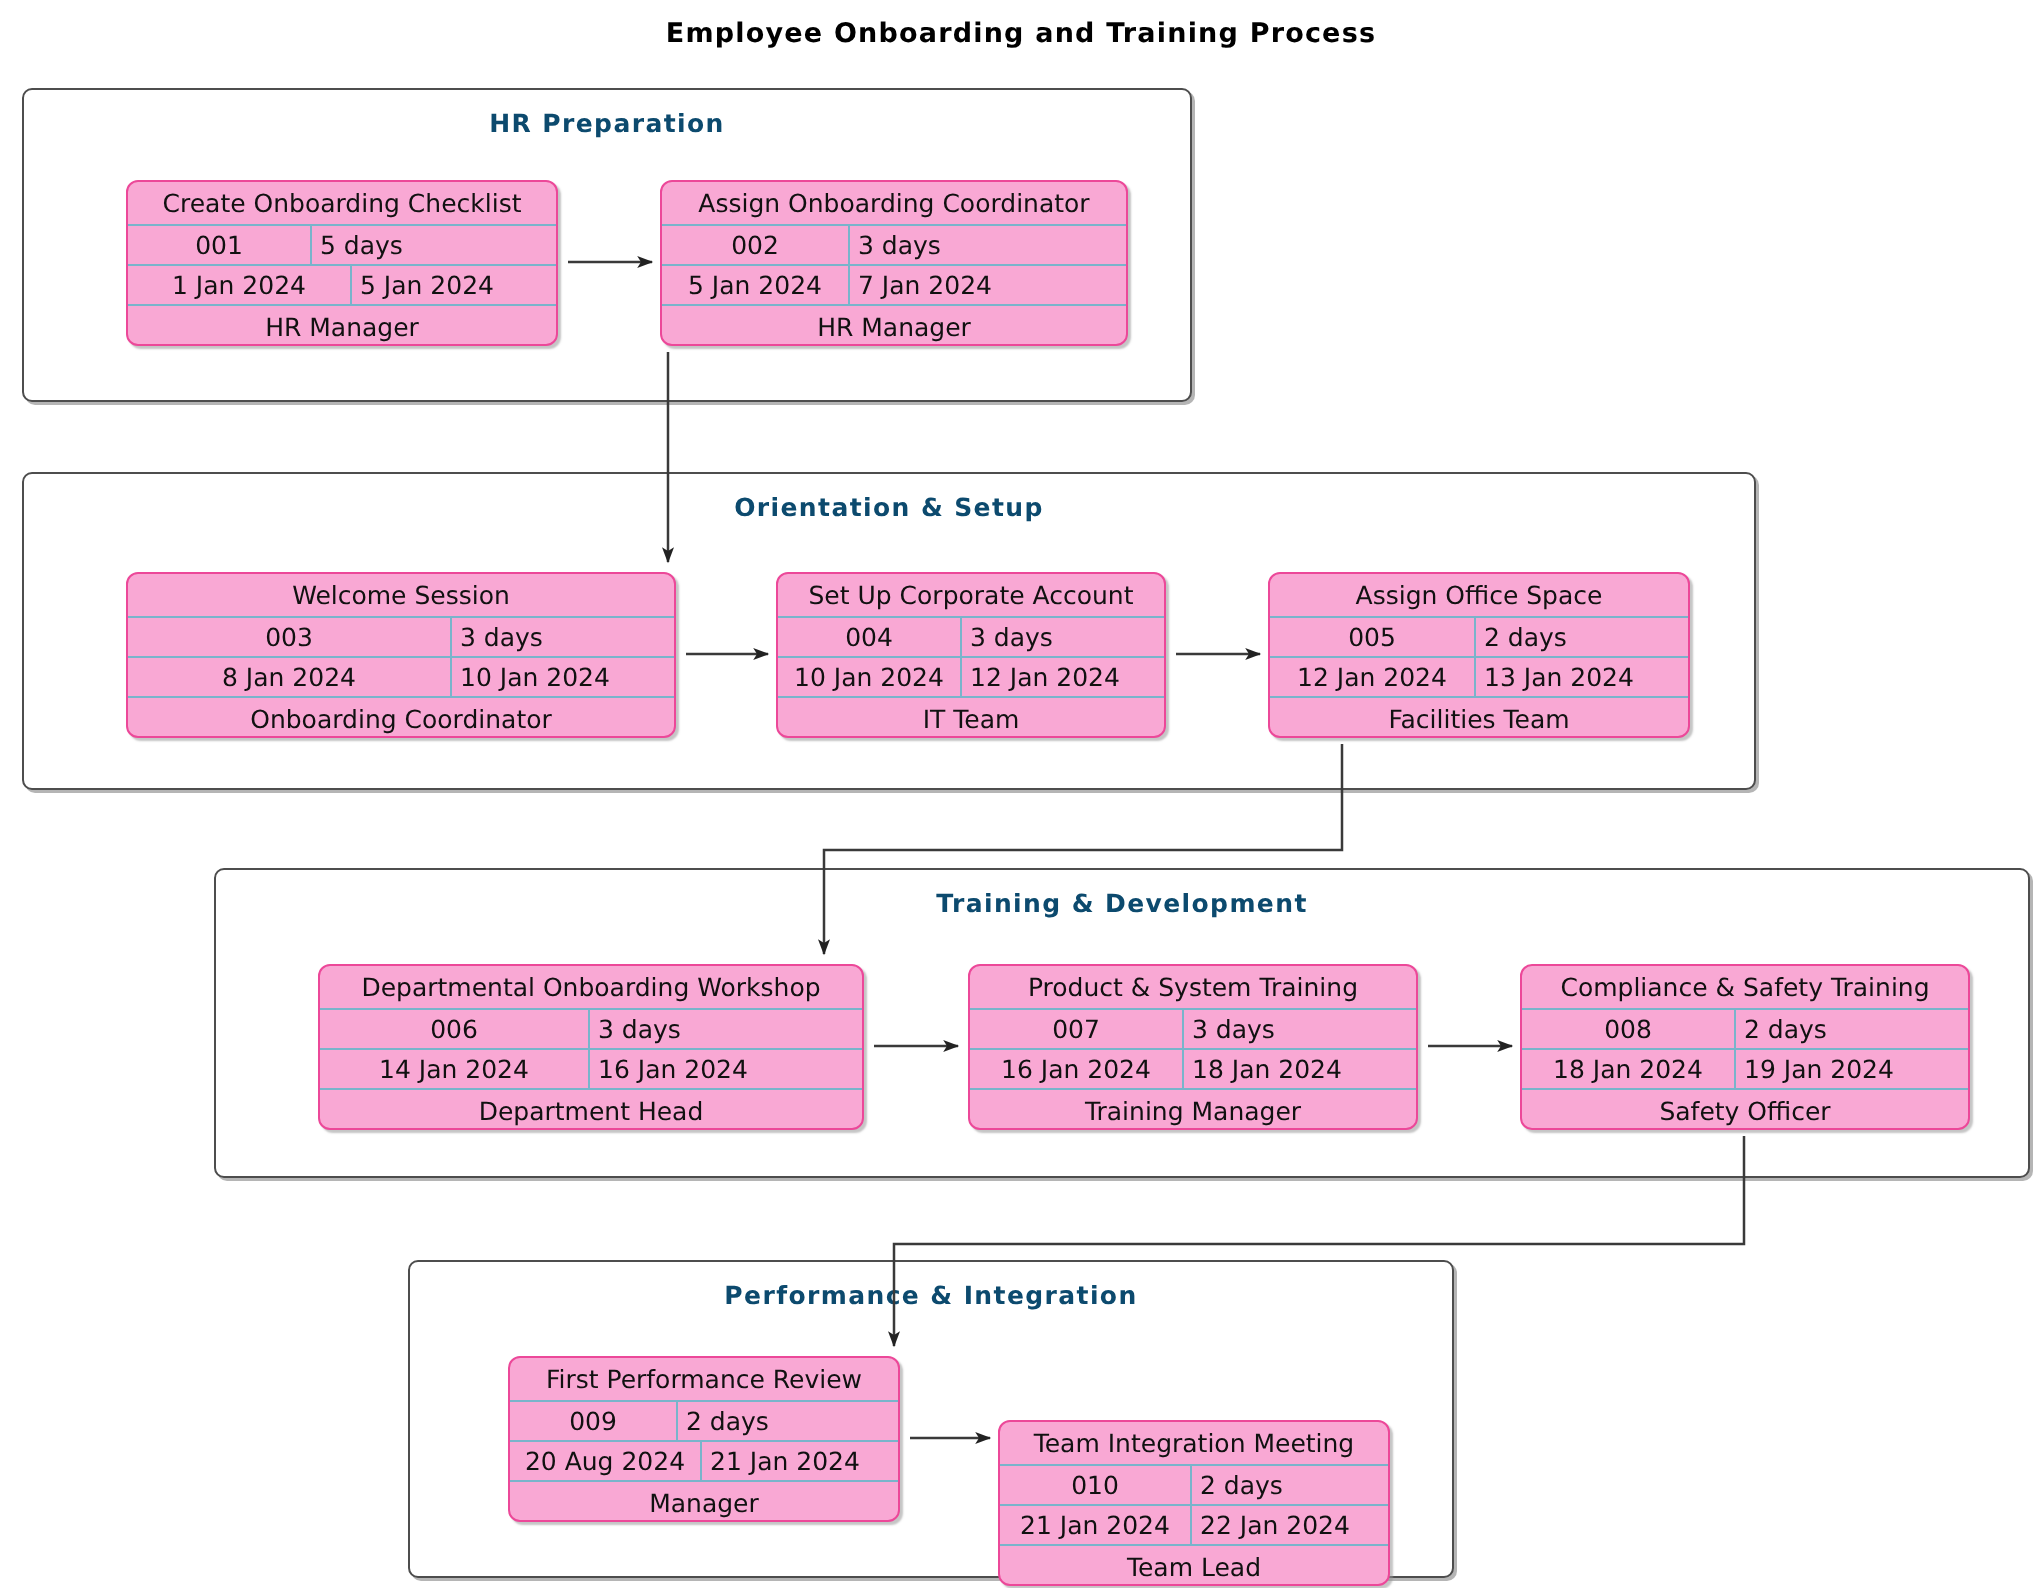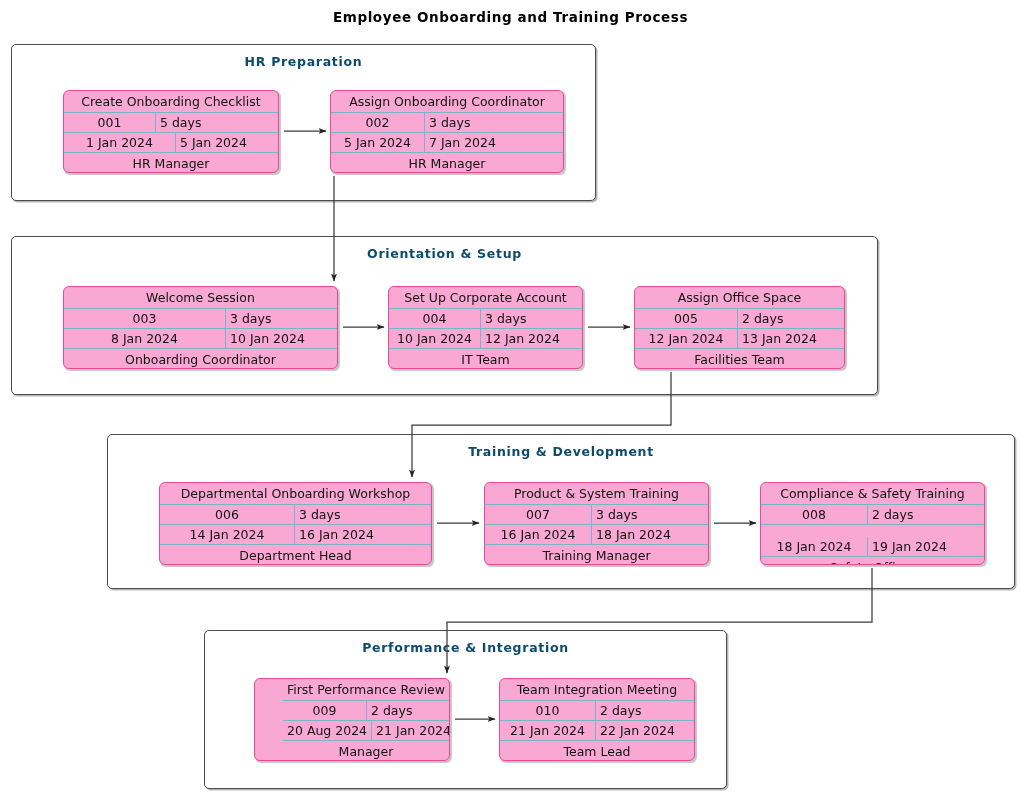--- a/index.html
+++ b/index.html
@@ -169,40 +169,40 @@
       <div class="t-res">Training Manager</div>
     </div>
     <div class="task" style="left: 760px; top: 482px; width: 225px; height: 83px;">
       <div class="t-name">Compliance &amp; Safety Training</div>
       <div class="t-row">
         <div class="t-cell left" style="width: 107px;">008</div>
         <div class="t-cell right" style="flex: 1 1 0%;">2 days</div>
       </div>
       <div class="t-row">
         <div class="t-cell left" style="width: 107px;">18 Jan 2024</div>
-        <div class="t-cell right" style="flex: 1 1 0%; margin-top: 12px;">19 Jan 2024</div>
+        <div class="t-cell right" style="flex: 1 1 0%;">19 Jan 2024</div>
       </div>
       <div class="t-res">Safety Officer</div>
     </div>
     <div class="phase" style="left: 204px; top: 630px; width: 523px; height: 159px;">
       <div class="phase-title">Performance &amp; Integration</div>
     </div>
-    <div class="task" style="left: 254px; top: 678px; width: 196px; height: 83px; padding-left: 28px;">
+    <div class="task" style="left: 254px; top: 678px; width: 196px; height: 83px;">
       <div class="t-name">First Performance Review</div>
       <div class="t-row">
         <div class="t-cell left" style="width: 84px;">009</div>
         <div class="t-cell right" style="flex: 1 1 0%;">2 days</div>
       </div>
       <div class="t-row">
         <div class="t-cell left" style="width: 96px;">20 Aug 2024</div>
         <div class="t-cell right" style="flex: 1 1 0%;">21 Jan 2024</div>
       </div>
       <div class="t-res">Manager</div>
     </div>
-    <div class="task" style="left: 499px; top: 678px; width: 196px; height: 83px;">
+    <div class="task" style="left: 499px; top: 710px; width: 196px; height: 83px;">
       <div class="t-name">Team Integration Meeting</div>
       <div class="t-row">
         <div class="t-cell left" style="width: 96px;">010</div>
         <div class="t-cell right" style="flex: 1 1 0%;">2 days</div>
       </div>
       <div class="t-row">
         <div class="t-cell left" style="width: 96px;">21 Jan 2024</div>
         <div class="t-cell right" style="flex: 1 1 0%;">22 Jan 2024</div>
       </div>
       <div class="t-res">Team Lead</div>

